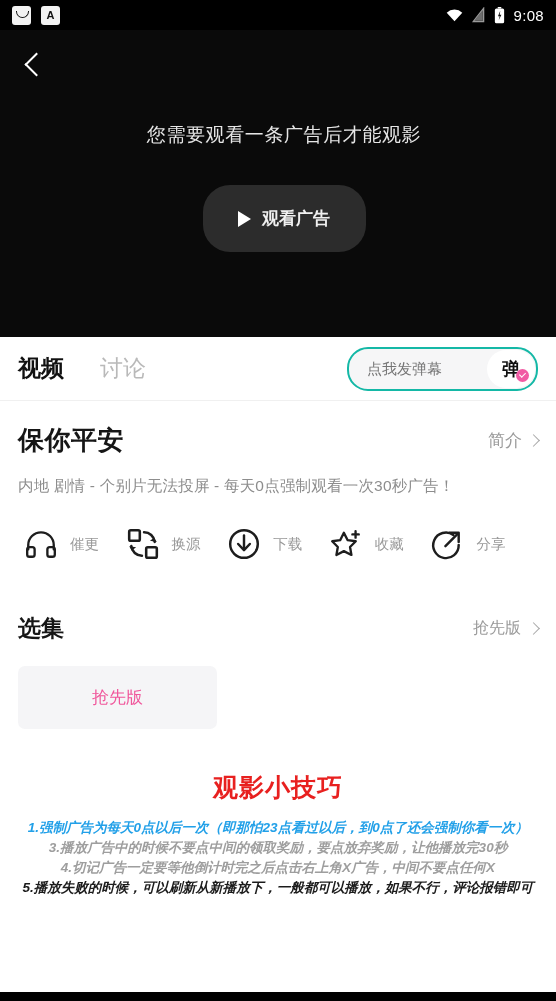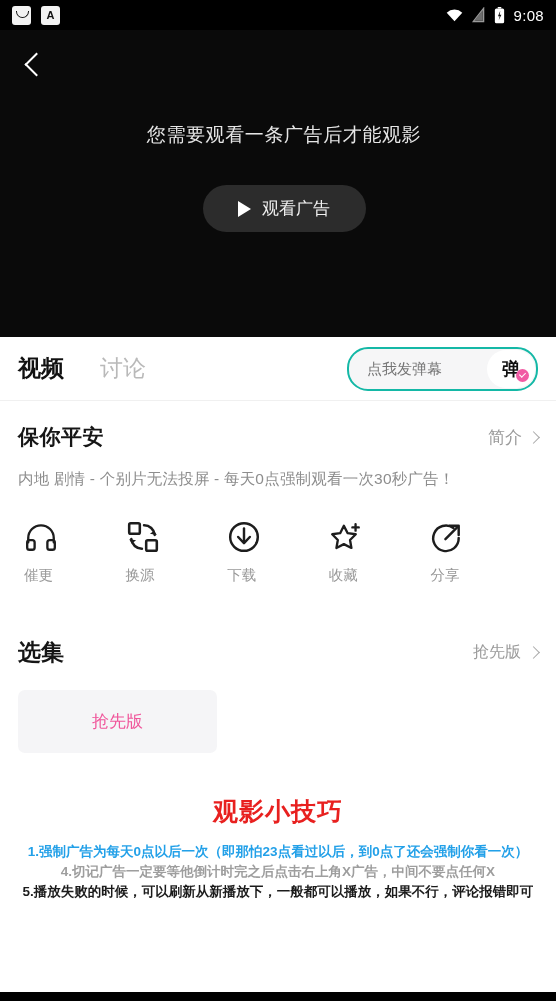--- a/index.html
+++ b/index.html
@@ -99,24 +99,25 @@
   }
   .ad-btn {
     margin: 37px auto 0;
     display: inline-flex;
     align-items: center;
     justify-content: center;
     gap: 11px;
     background: #2c2c2c;
     color: #f0f0f0;
     border-radius: 27px;
-    padding: 12px 28px;
+    padding: 22px 28px;
     font-size: 17px;
     cursor: pointer;
     min-width: 107px;
+    font-weight: bold;
   }
   .play-tri {
     width: 0; height: 0;
     border-left: 13px solid #ffffff;
     border-top: 8px solid transparent;
     border-bottom: 8px solid transparent;
   }
 
   
   .tabs-row {
@@ -190,21 +191,21 @@
 
   
   .info-block {
     padding: 22px 18px 0 18px;
   }
   .title-row {
     display: flex;
     align-items: center;
   }
   .movie-title {
-    font-size: 21px;
+    font-size: 26px;
     font-weight: 700;
     color: #161616;
     letter-spacing: .5px;
   }
   .intro-link {
     margin-left: auto;
     display: flex;
     align-items: center;
     gap: 7px;
     color: #9a9a9a;
@@ -226,22 +227,22 @@
 
   
   .actions {
     display: flex;
     margin-top: 30px;
     padding: 0 6px;
   }
   .action {
     flex: 1;
     display: flex;
-    flex-direction: column;
-    align-items: flex-start;
+    flex-direction: row;
+    align-items: center;
     gap: 12px;
     cursor: pointer;
   }
   .action .ico { width: 34px; height: 34px; display: block; }
   .action .lbl { font-size: 14.5px; color: #989898; }
 
   
   .ep-header {
     display: flex;
     align-items: center;
@@ -287,20 +288,21 @@
   }
   .tips-title {
     font-size: 25px;
     font-weight: 700;
     color: #e8201f;
     letter-spacing: 1px;
   }
   .tips-lines {
     margin-top: 14px;
     text-align: center;
+    font-style: italic;
   }
   .tip-line {
     font-size: 13.5px;
     font-weight: 700;
     line-height: 20px;
     white-space: nowrap;
     letter-spacing: 0px;
   }
   .tip-blue  { color: #22a0e8; }
   .tip-gray  { color: #9e9e9e; }
@@ -440,19 +442,20 @@
     </div>
   </div>
   <div class="ep-list">
     <div class="ep-chip">抢先版</div>
   </div>
 
   <div class="tips">
     <div class="tips-title">观影小技巧</div>
     <div class="tips-lines">
       <div class="tip-line tip-blue">1.强制广告为每天0点以后一次（即那怕23点看过以后，到0点了还会强制你看一次）</div>
+      <div class="tip-line tip-gray">3.播放广告中的时候不要点中间的领取奖励，要点放弃奖励，让他播放完30秒</div>
       <div class="tip-line tip-gray">4.切记广告一定要等他倒计时完之后点击右上角X广告，中间不要点任何X</div>
       <div class="tip-line tip-dark">5.播放失败的时候，可以刷新从新播放下，一般都可以播放，如果不行，评论报错即可</div>
     </div>
   </div>
 
   <div class="bottom-strip"></div>
 </div>
 
 </body></html>

